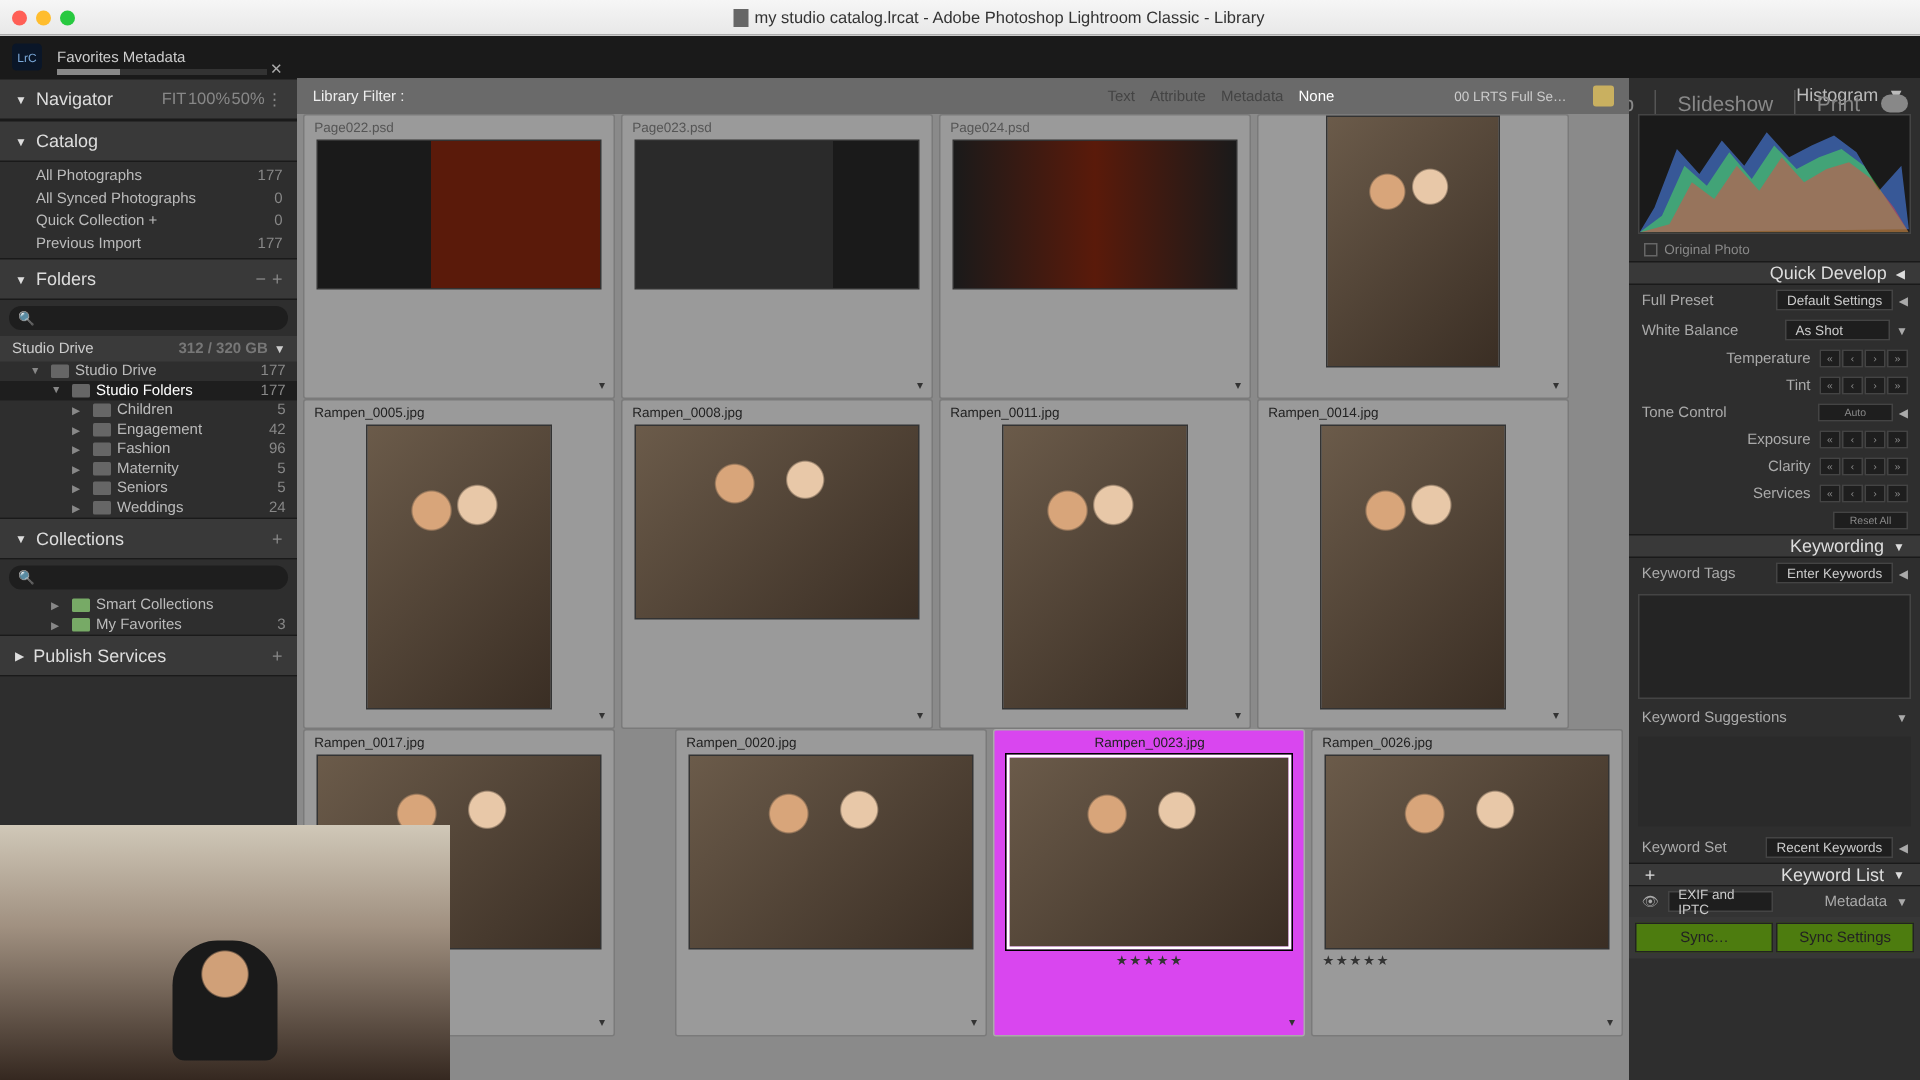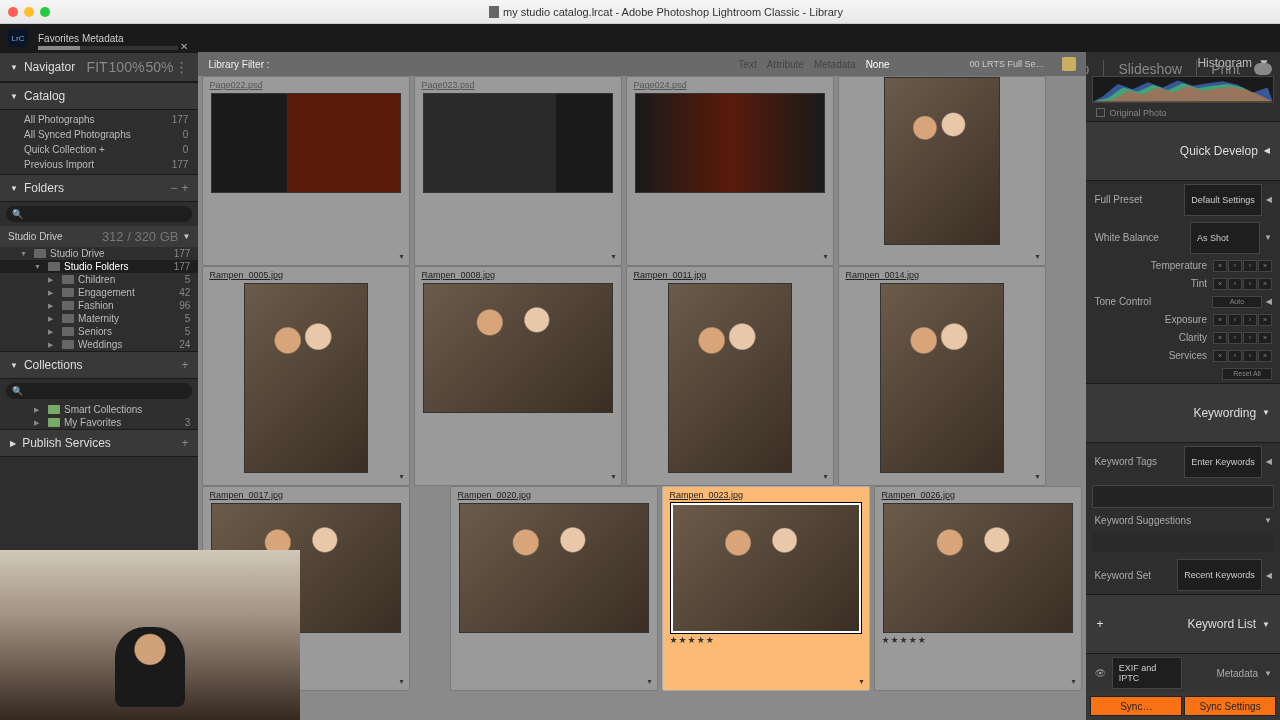--- a/index.html
+++ b/index.html
@@ -30,27 +30,27 @@
   
   
   .app { display: flex; height: calc(720px - 52px); }
   
   
   .left-panel { width: 205px; background: #2e2e2e; overflow: hidden; display: flex; flex-direction: column; font-size: 11px; }
   .panel-header { background: #393939; padding: 6px 10px; display: flex; align-items: center; color: #ddd; font-size: 12px; border-top: 1px solid #1a1a1a; border-bottom: 1px solid #1a1a1a; }
   .panel-header .tri { margin-right: 6px; font-size: 8px; }
   .panel-header .spacer { flex: 1; }
   .panel-header .plus, .panel-header .minus { color: #888; margin-left: 4px; font-size: 12px; cursor: pointer; }
-  .nav-opts { margin-left: auto; font-size: 14px; color: #888; display: flex; gap: 1px; text-align: center; }
+  .nav-opts { margin-left: auto; font-size: 11px; color: #888; display: flex; gap: 1px; text-align: center; }
   .catalog-list, .folder-list { padding: 2px 0; }
   .row { display: flex; align-items: center; padding: 2px 10px 2px 24px; font-size: 10px; color: #bbb; cursor: pointer; }
   .row .count { margin-left: auto; color: #888; }
   .folder-root { display: flex; align-items: center; padding: 3px 8px; background: #3a3a3a; font-size: 10px; }
   .folder-root .disk { color: #ccc; }
-  .folder-root .cap { margin-left: auto; color: #777; font-size: 13px; }
+  .folder-root .cap { margin-left: auto; color: #777; font-size: 10px; font-weight: bold; }
   .folder-root .tri2 { margin-left: 4px; font-size: 8px; }
   .tree-row { display: flex; align-items: center; padding: 1px 8px; font-size: 10px; color: #bbb; }
   .tree-row .arrow { width: 10px; font-size: 7px; color: #888; }
   .tree-row .fld-icon { width: 12px; height: 9px; background: #666; margin: 0 4px; border-radius: 1px; }
   .tree-row.selected { background: #1e1e1e; color: #fff; }
   .tree-row .cnt { margin-left: auto; color: #888; }
   .indent1 { padding-left: 20px; } .indent2 { padding-left: 34px; } .indent3 { padding-left: 48px; }
   .filter-box { margin: 4px 6px; height: 16px; background: #1e1e1e; border-radius: 8px; display: flex; align-items: center; padding: 0 6px; }
   .filter-box .mag { font-size: 9px; color: #666; }
   
@@ -58,53 +58,53 @@
   .center { flex: 1; background: #8a8a8a; display: flex; flex-direction: column; position: relative; }
   .filterbar { height: 24px; background: #6a6a6a; display: flex; align-items: center; padding: 0 10px; font-size: 10px; color: #ddd; }
   .filterbar .lbl { color: #eee; }
   .filterbar .opts { margin-left: auto; display: flex; gap: 10px; align-items: center; }
   .filterbar .opts span { color: #444; cursor: pointer; }
   .filterbar .opts span.active { color: #fff; }
   .lock-icon { width: 14px; height: 14px; background: #c9b060; border-radius: 2px; margin-left: 8px; }
   .grid-wrap { flex: 1; overflow: hidden; padding: 0 4px; }
   .grid-row { display: flex; gap: 4px; }
   .cell { background: #9a9a9a; border: 1px solid #7a7a7a; border-radius: 2px; position: relative; display: flex; flex-direction: column; }
-  .cell.selected { background: #fdba74; border-color: #aaa; }
-  .cell .fname { font-size: 9px; color: #222; padding: 3px 6px; white-space: nowrap; overflow: hidden; text-decoration: underline; }
+  .cell.selected { background: #d946ef; border-color: #aaa; align-items: center; }
+  .cell .fname { font-size: 9px; color: #222; padding: 3px 6px; white-space: nowrap; overflow: hidden; }
   .cell .fname.dim { color: #555; }
   .thumb { background: linear-gradient(135deg, #6b5b4a, #3a2e24); margin: 0 auto; border: 1px solid #333; position: relative; }
   .thumb.selected-thumb { border: 2px solid #fff; outline: 1px solid #000; }
   .thumb.album { background: linear-gradient(90deg, #1a1a1a 0%, #1a1a1a 40%, #5a1a0a 40%, #5a1a0a 100%); }
   .thumb.album2 { background: linear-gradient(90deg, #2a2a2a 0%, #2a2a2a 70%, #1a1a1a 70%); }
   .thumb.album3 { background: linear-gradient(90deg, #1a1a1a 0%, #5a1a0a 50%, #1a1a1a 100%); }
   .thumb.portrait::before { content:""; position:absolute; inset:0; background: radial-gradient(circle at 35% 30%, #d8a57a 0%, #d8a57a 8%, transparent 9%), radial-gradient(circle at 60% 28%, #e8c8a8 0%, #e8c8a8 8%, transparent 9%); }
   .bottom-flag { position: absolute; bottom: 4px; right: 6px; font-size: 8px; color: #333; }
   .stars { font-size: 9px; color: #333; padding: 2px 6px; letter-spacing: 1px; }
   
   
   .right-panel { width: 200px; background: #2e2e2e; display: flex; flex-direction: column; font-size: 10px; overflow: hidden; }
   .histogram-hdr { display: flex; padding: 4px 10px; color: #bbb; font-size: 12px; align-items: center; }
   .histogram-hdr .spacer { flex: 1; }
   .histo { height: 80px; margin: 2px 6px; background: #1a1a1a; border: 1px solid #444; position: relative; overflow: hidden; }
   .histo svg { width: 100%; height: 100%; }
   .orig-row { padding: 3px 10px; color: #888; font-size: 9px; display: flex; align-items: center; }
   .orig-row .chk { width: 9px; height: 9px; border: 1px solid #666; margin-right: 4px; }
-  .rp-hdr { background: #393939; padding: 22px 10px; display: flex; align-items: center; color: #ddd; font-size: 12px; border-top: 1px solid #1a1a1a; border-bottom: 1px solid #1a1a1a; }
+  .rp-hdr { background: #393939; padding: 0 10px; display: flex; align-items: center; color: #ddd; font-size: 12px; border-top: 1px solid #1a1a1a; border-bottom: 1px solid #1a1a1a; }
   .rp-hdr .spacer { flex: 1; }
   .rp-hdr .tri { font-size: 8px; }
   .qd-row { display: flex; align-items: center; padding: 3px 8px; color: #aaa; }
   .qd-row .spacer { flex: 1; }
-  .qd-sel { background: #1e1e1e; border: 1px solid #444; padding: 1px 6px; font-size: 9px; min-width: 70px; color: #ccc; height: 32px; display: flex; align-items: center; }
+  .qd-sel { background: #1e1e1e; border: 1px solid #444; padding: 1px 6px; font-size: 9px; min-width: 70px; color: #ccc; height: 14px; display: flex; align-items: center; }
   .qd-arrows { display: flex; gap: 1px; }
   .qd-btn { width: 14px; height: 12px; background: #1e1e1e; border: 1px solid #444; font-size: 7px; display: flex; align-items: center; justify-content: center; color: #888; cursor: pointer; }
   .qd-btn.wide { width: 50px; }
   .keyword-box { margin: 4px 6px; height: 70px; background: #242424; border: 1px solid #444; }
   .sugg-box { margin: 4px 6px; height: 60px; background: #2a2a2a; }
   .sync-row { display: flex; gap: 2px; padding: 4px; background: #373737; }
-  .sync-btn { flex: 1; height: 20px; background: #f97316; border: 1px solid #222; font-size: 10px; color: #222; display: flex; align-items: center; justify-content: center; cursor: pointer; }
+  .sync-btn { flex: 1; height: 20px; background: #4d7c0f; border: 1px solid #222; font-size: 10px; color: #222; display: flex; align-items: center; justify-content: center; cursor: pointer; }
   
   
   .webcam { position: absolute; left: 0; bottom: 0; width: 300px; height: 170px; background: linear-gradient(180deg, #d0c8b8 0%, #a09080 40%, #352820 100%); border-radius: 0; z-index: 100; }
   .webcam::before { content:""; position:absolute; left: 50%; top: 45%; width: 70px; height: 80px; background: radial-gradient(circle at 50% 28%, #d0a078 0%, #d0a078 22%, #1a1a1a 24%, #1a1a1a 100%); transform: translateX(-50%); border-radius: 30px 30px 8px 8px; }
 </style>
 </head>
 <body>
 
 <div class="titlebar">
   <div class="traffic">

